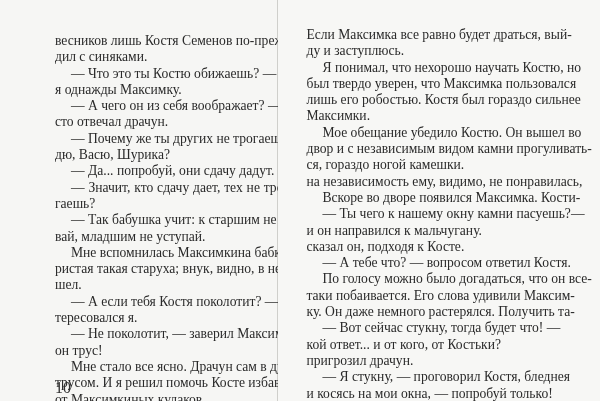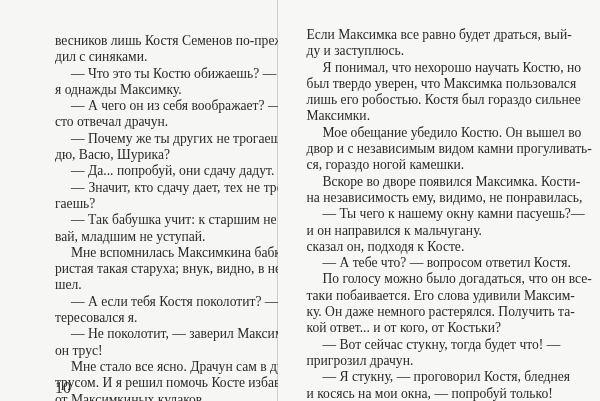--- a/index.html
+++ b/index.html
@@ -62,30 +62,30 @@
     <div class="text" id="right-text">
         <span class="line">Если Максимка все равно будет драться, вый-</span>
         <span class="line last">ду и заступлюсь.</span>
         <span class="line ind">Я понимал, что нехорошо научать Костю, но</span>
         <span class="line">был твердо уверен, что Максимка пользовался</span>
         <span class="line">лишь его робостью. Костя был гораздо сильнее</span>
         <span class="line last">Максимки.</span>
         <span class="line ind">Мое обещание убедило Костю. Он вышел во</span>
         <span class="line">двор и с независимым видом камни прогуливать-</span>
         <span class="line last">ся, гораздо ногой камешки.</span>
+        <span class="line">на независимость ему, видимо, не понравилась,</span>
         <span class="line ind">Вскоре во дворе появился Максимка. Кости-</span>
-        <span class="line">на независимость ему, видимо, не понравилась,</span>
         <span class="line ind">— Ты чего к нашему окну камни пасуешь?—</span>
         <span class="line last">и он направился к мальчугану.</span>
         <span class="line last">сказал он, подходя к Косте.</span>
         <span class="line ind last">— А тебе что? — вопросом ответил Костя.</span>
         <span class="line ind">По голосу можно было догадаться, что он все-</span>
         <span class="line">таки побаивается. Его слова удивили Максим-</span>
         <span class="line">ку. Он даже немного растерялся. Получить та-</span>
+        <span class="line ind">— Вот сейчас стукну, тогда будет что! —</span>
         <span class="line last">кой ответ... и от кого, от Костьки?</span>
-        <span class="line ind">— Вот сейчас стукну, тогда будет что! —</span>
         <span class="line last">пригрозил драчун.</span>
         <span class="line ind">— Я стукну, — проговорил Костя, бледнея</span>
         <span class="line last">и косясь на мои окна, — попробуй только!</span>
       </div>
 
   </div>
 </div>
 
 </body></html>

